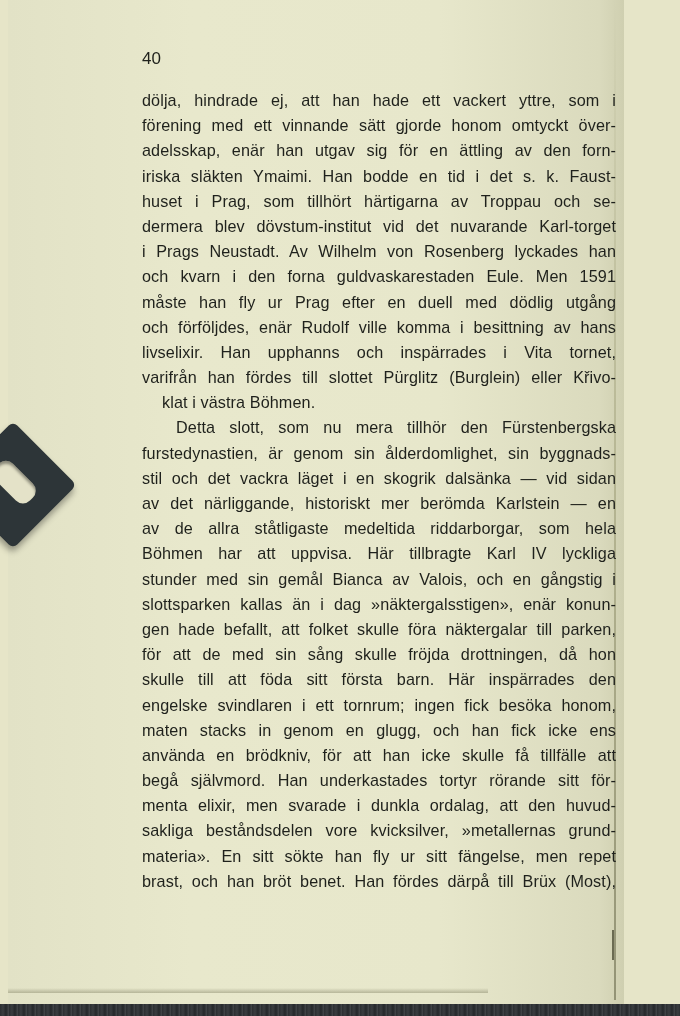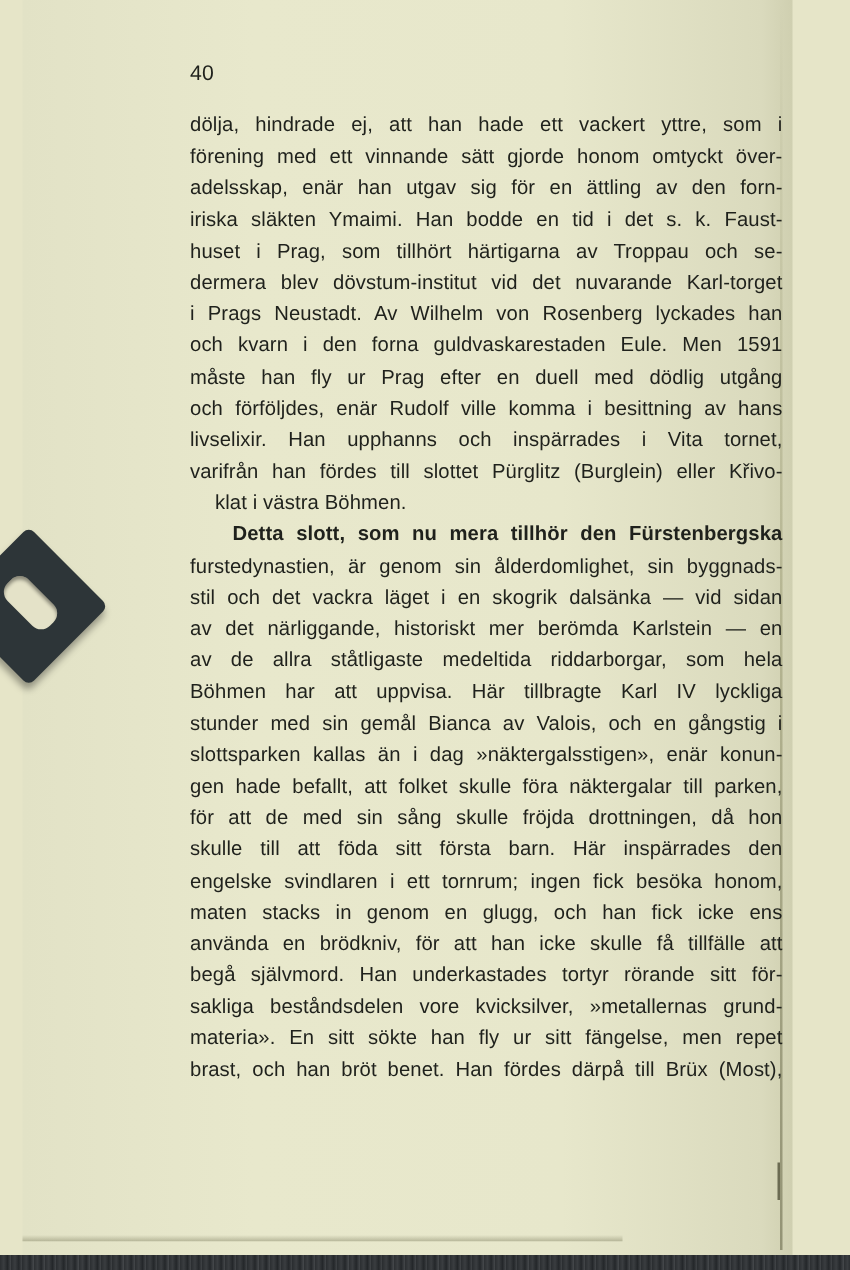--- a/index.html
+++ b/index.html
@@ -1,21 +1,21 @@
 <!DOCTYPE html>
 <html><head>
   <meta charset="utf-8">
   <style>
     html, body { margin: 0; padding: 0; }
     body {
       width: 680px; height: 1016px; overflow: hidden; position: relative;
       background: #e6e5c8;
     }
     .page {
-      position: absolute; left: 18px; top: 0; width: 616px; height: 1005px;
+      position: absolute; left: 8px; top: 0; width: 616px; height: 1005px;
       background: linear-gradient(90deg, #e2e2c6 0%, #e8e8cc 30%, #e7e7cb 70%, #dadabd 96%, #cfcfb0 100%);
     }
     .spine-edge {
       position: absolute; right: 8px; top: 0; width: 2px; height: 1000px;
       background: linear-gradient(180deg, rgba(150,150,110,0) 0%, rgba(150,150,110,0.5) 50%, rgba(120,120,90,0.7) 100%);
     }
     .edge-line {
       position: absolute; right: 10px; top: 930px; width: 2px; height: 30px; background: #6b6b52;
     }
     .bottom-band {
@@ -46,21 +46,21 @@
       letter-spacing: 0.1px;
     }
     .page-number {
       font-size: 17px; margin: 0 0 16px 0; line-height: 26px;
     }
     .line {
       display: block; height: 25.2px; line-height: 25.2px;
       text-align: justify; text-align-last: justify; white-space: nowrap;
     }
     .line.last { text-align-last: left; margin-left: 20px; }
-    .line.indent { padding-left: 34px; font-weight: bold; }
+    .line.indent { padding-left: 34px; }
   </style>
 </head>
 <body>
 
 <div class="page">
   <div class="spine-edge"></div>
   <div class="edge-line"></div>
   <div class="page-shadow"></div>
 
   <div class="clip">
@@ -95,20 +95,21 @@
       <span class="line">Böhmen har att uppvisa. Här tillbragte Karl IV lyckliga</span>
       <span class="line">stunder med sin gemål Bianca av Valois, och en gångstig i</span>
       <span class="line">slottsparken kallas än i dag »näktergalsstigen», enär konun-</span>
       <span class="line">gen hade befallt, att folket skulle föra näktergalar till parken,</span>
       <span class="line">för att de med sin sång skulle fröjda drottningen, då hon</span>
       <span class="line">skulle till att föda sitt första barn. Här inspärrades den</span>
       <span class="line">engelske svindlaren i ett tornrum; ingen fick besöka honom,</span>
       <span class="line">maten stacks in genom en glugg, och han fick icke ens</span>
       <span class="line">använda en brödkniv, för att han icke skulle få tillfälle att</span>
       <span class="line">begå självmord. Han underkastades tortyr rörande sitt för-</span>
+      <span class="line">menta elixir, men svarade i dunkla ordalag, att den huvud-</span>
       <span class="line">sakliga beståndsdelen vore kvicksilver, »metallernas grund-</span>
       <span class="line">materia». En sitt sökte han fly ur sitt fängelse, men repet</span>
       <span class="line">brast, och han bröt benet. Han fördes därpå till Brüx (Most),</span>
     </div>
   </div>
 </div>
 
 <div class="bottom-band"></div>
 
 </body></html>

